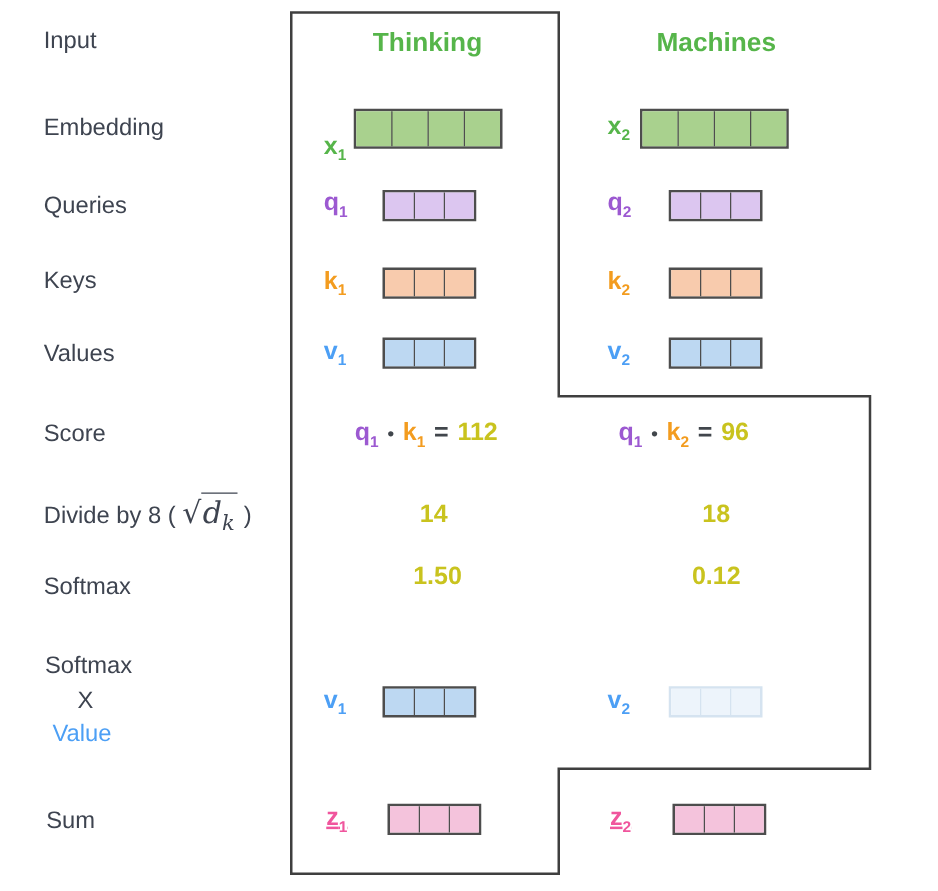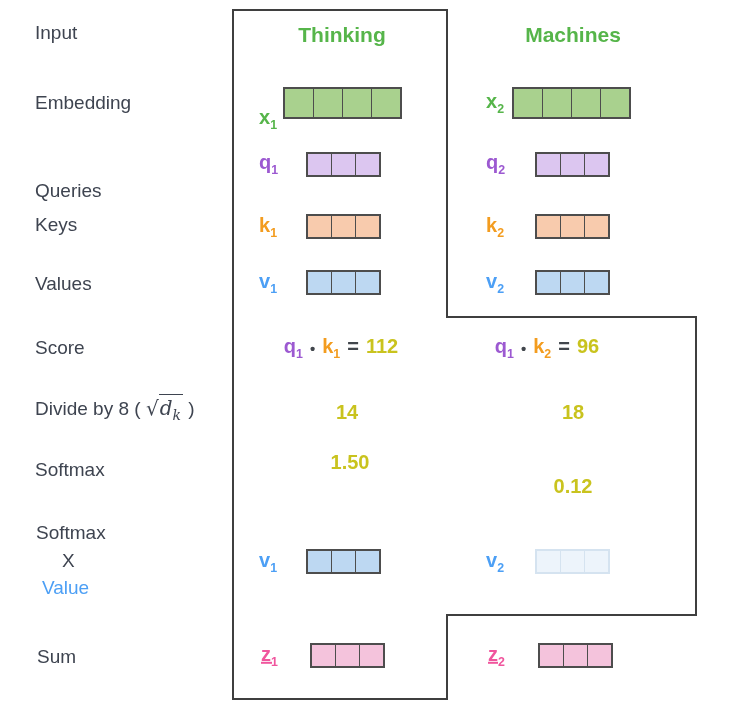--- a/index.html
+++ b/index.html
@@ -70,41 +70,41 @@
     transform:translate(-50%,-50%);
     font-size:20px;
     font-weight:bold;
     color:var(--yellow);
     white-space:nowrap;
   }
 
   .math {
     font-family:"DejaVu Serif", serif;
     font-style:italic;
-    font-size:20px;
+    font-size:24px;
     color:var(--label-text);
   }
   .math .vinculum {
     border-top:1.4px solid var(--label-text);
     padding:1px 2px 0 1px;
   }
   .math sub { font-size:0.7em; }
 </style>
 </head>
 <body>
 
 <div class="canvas">
 
   <svg class="outline-svg" width="750" height="713">
     <polygon points="233,10 447,10 447,317 696,317 696,615 447,615 447,699 233,699" fill="none" stroke="#3F3F3F" stroke-width="2"></polygon>
   </svg>
 
   <div class="left-label" style="left:35px; top:22px;">Input</div>
   <div class="left-label" style="left:35px; top:92px;">Embedding</div>
-  <div class="left-label" style="left:35px; top:154px;margin-top:26px;">Queries</div>
+  <div class="left-label" style="left:35px; top:154px;">Queries</div>
   <div class="left-label" style="left:35px; top:214px;">Keys</div>
   <div class="left-label" style="left:35px; top:273px;">Values</div>
   <div class="left-label" style="left:35px; top:337px;">Score</div>
 
   <div class="left-label" style="left:35px; top:396px;">
     <span>Divide by 8 (</span>
     <span class="math"><span>√</span><span class="vinculum"><span>d</span><sub>k</sub></span></span>
     <span>)</span>
   </div>
 
@@ -189,21 +189,21 @@
     <span class="c-dark dot">•</span>
     <span class="c-orange"><span>k</span><sub>2</sub></span>
     <span class="c-dark">=</span>
     <span class="c-yellow">96</span>
   </div>
 
   <div class="num" style="left:347px; top:412px;">14</div>
   <div class="num" style="left:573px; top:412px;">18</div>
 
   <div class="num" style="left:350px; top:462px;">1.50</div>
-  <div class="num" style="left:573px; top:462px;margin-top:24px;">0.12</div>
+  <div class="num" style="left:573px; top:462px;">0.12</div>
 
   <div class="vec-label c-blue" style="left:259px; top:562px;"><span>v</span><sub>1</sub></div>
   <div class="cells" style="left:306px; top:549px; --cw:23px; --ch:21px;">
       <div class="cell" style="background: rgb(189, 216, 242);"></div>
       <div class="cell" style="background: rgb(189, 216, 242);"></div>
       <div class="cell" style="background: rgb(189, 216, 242);"></div>
     </div>
 
   <div class="vec-label c-blue" style="left:486px; top:562px;"><span>v</span><sub>2</sub></div>
   <div class="cells" style="left: 535px; top: 549px; --cw: 23px; --ch: 21px; border-color: rgb(213, 227, 240);">

